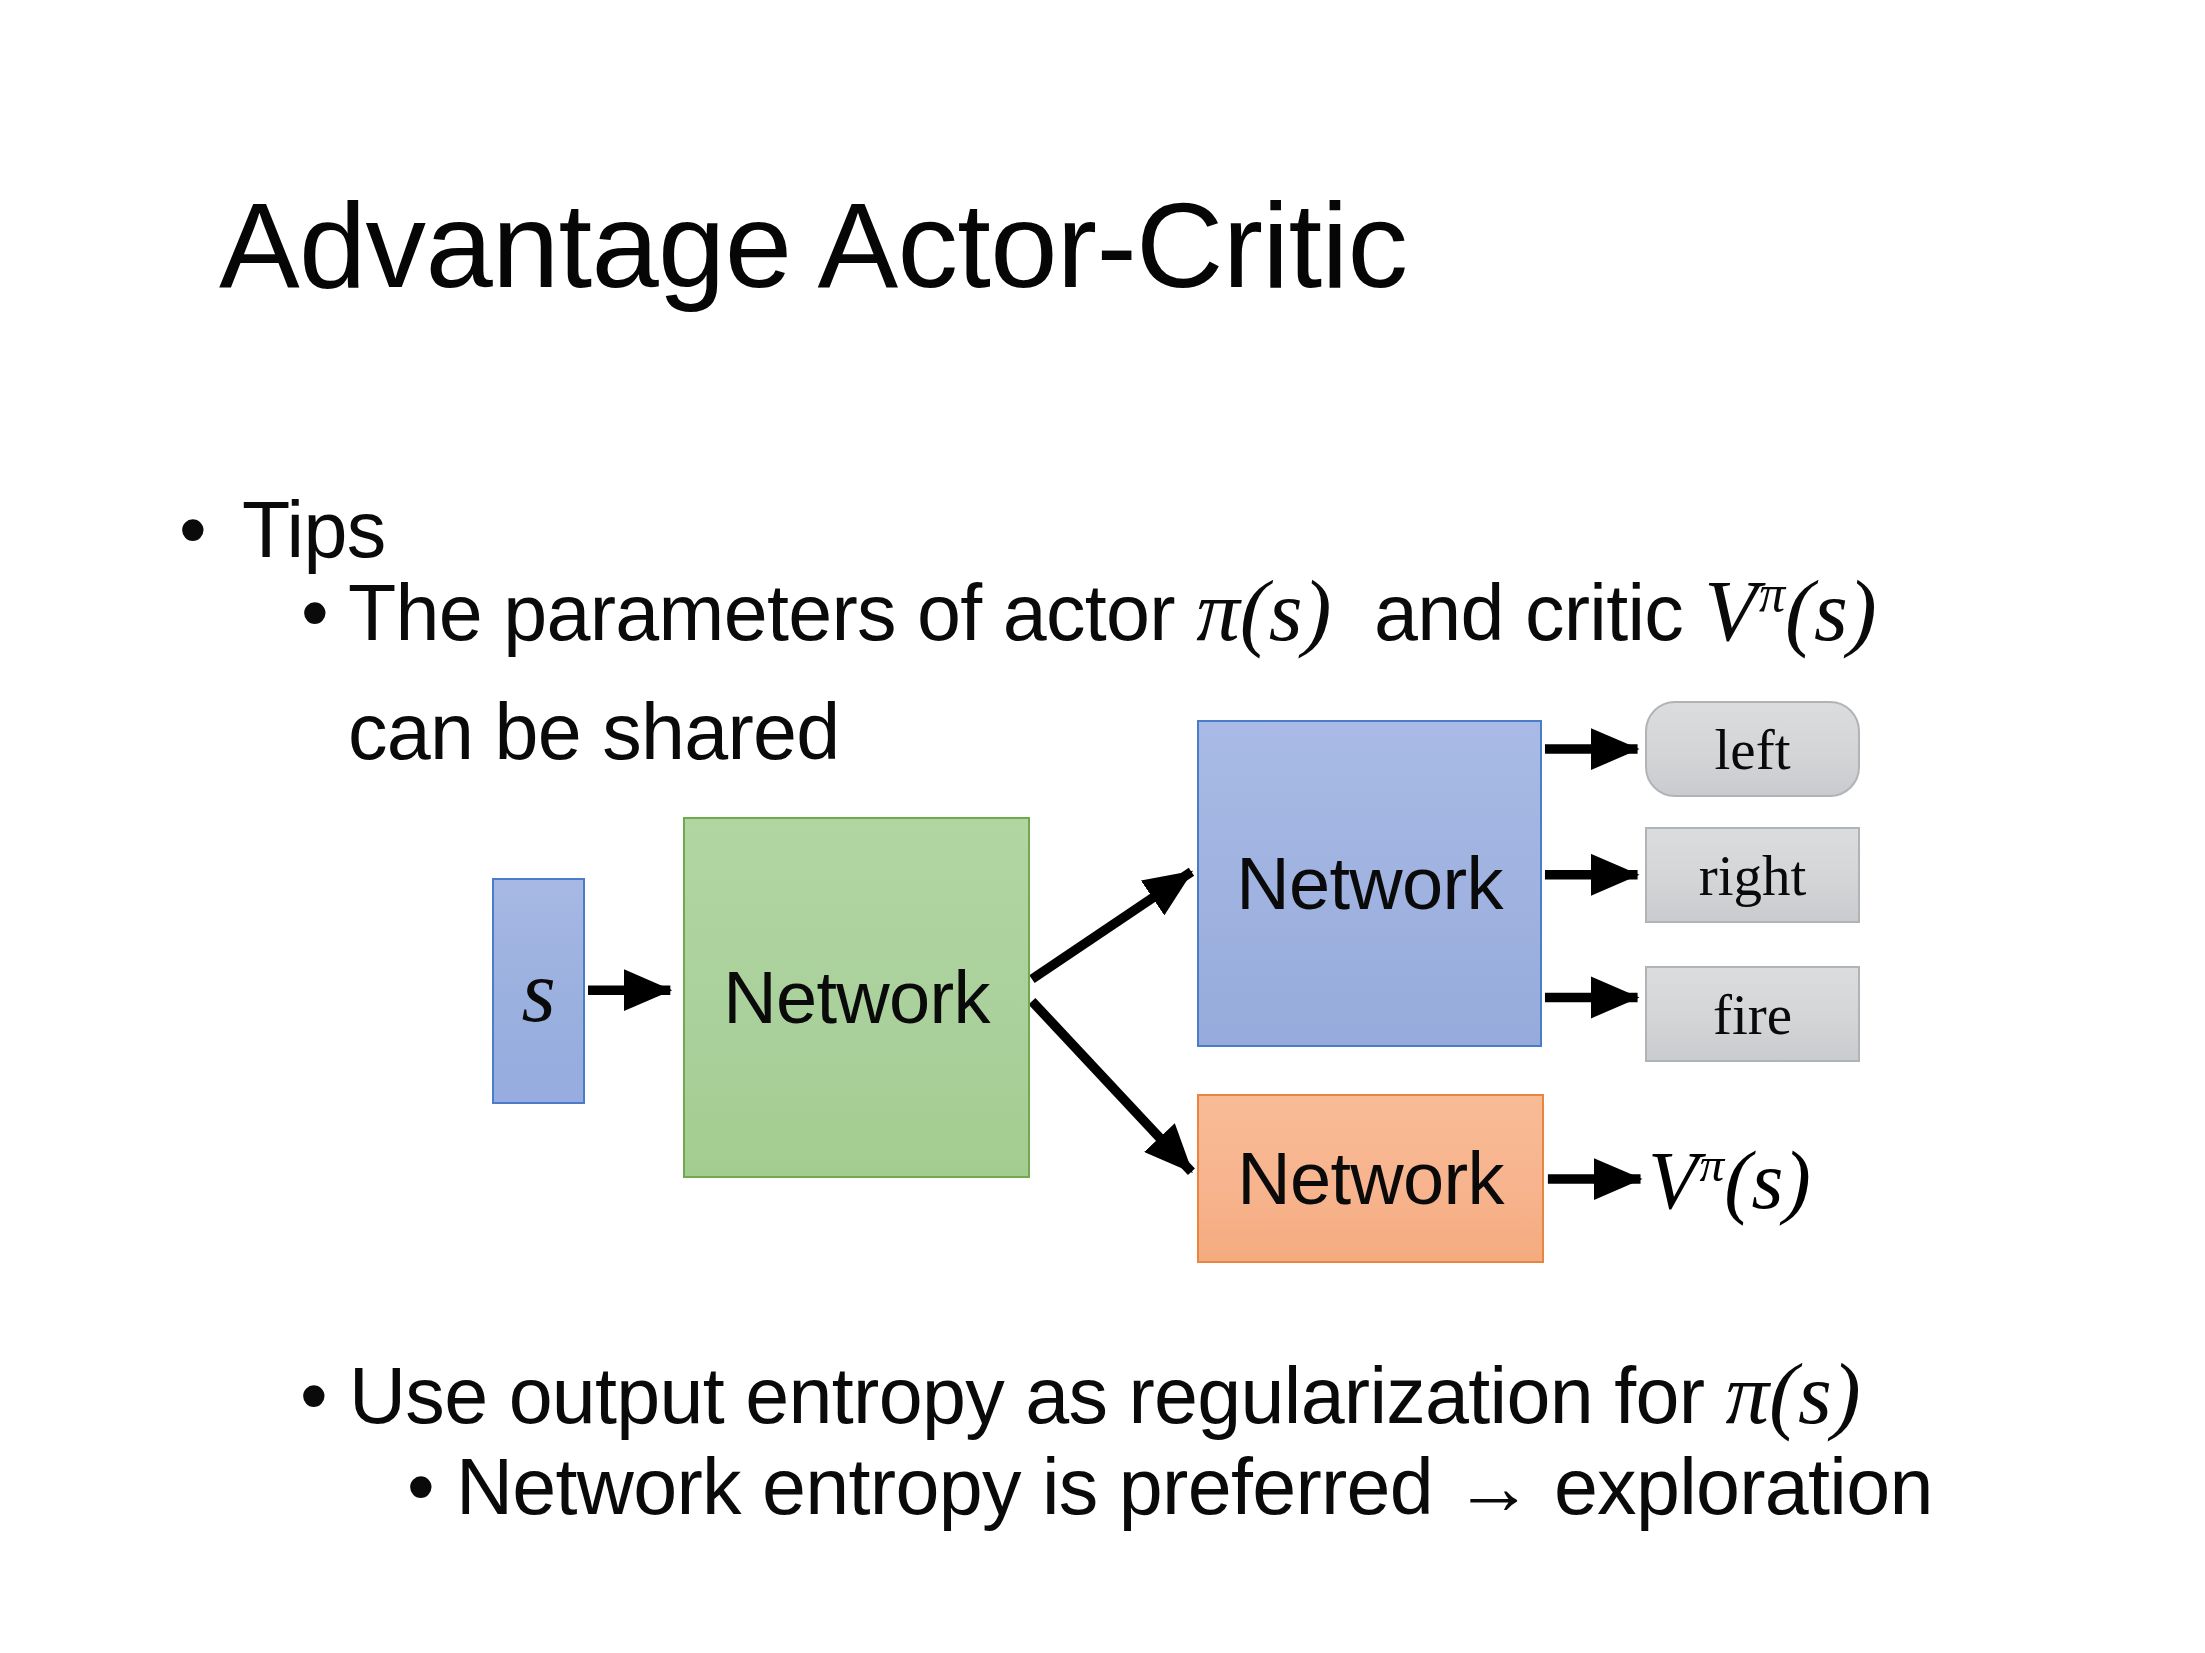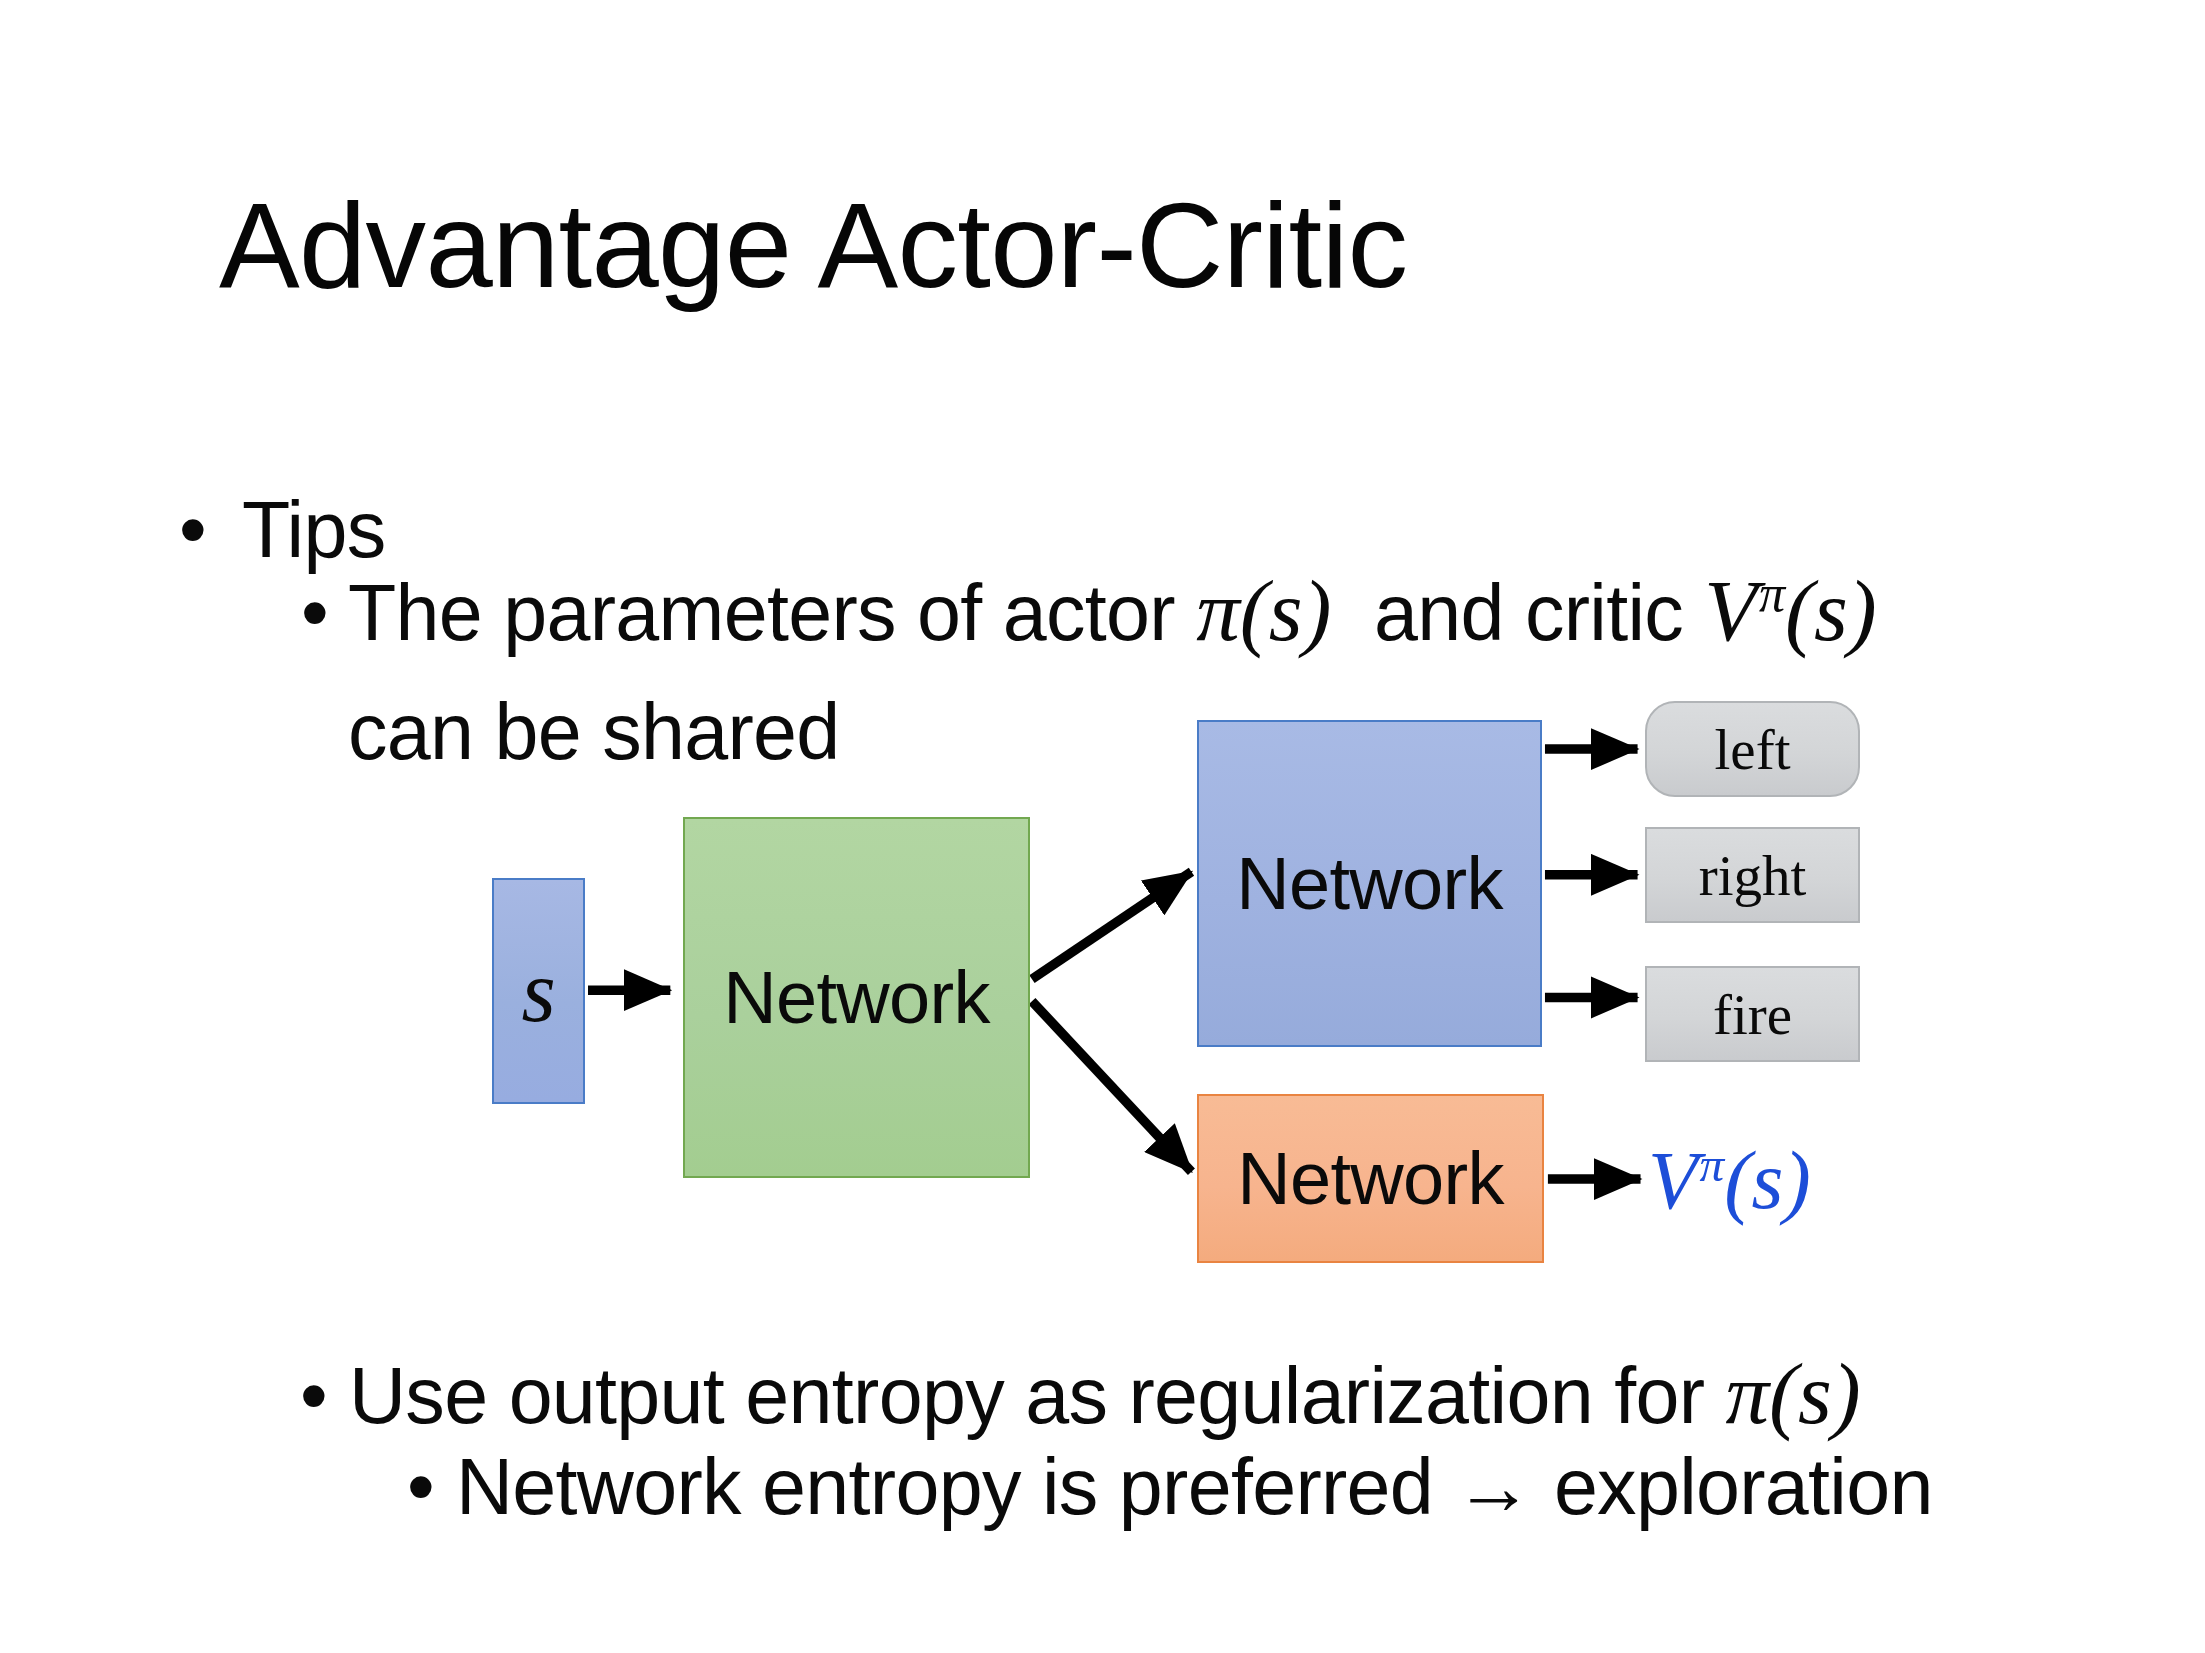--- a/index.html
+++ b/index.html
@@ -106,21 +106,21 @@
     font-size: 57px;
     color: #0a0a0a;
   }
   .value-label {
     left: 1648px; top: 1140px;
     font-family: "Liberation Serif", serif;
     font-style: italic;
     font-size: 82px;
     line-height: 1;
     white-space: nowrap;
-    color: #1d4ed8;
+    color: #000000;
   }
 
   svg.arrows {
     position: absolute;
     left: 0; top: 0;
     width: 2205px; height: 1654px;
     pointer-events: none;
   }
 </style>
 </head>

